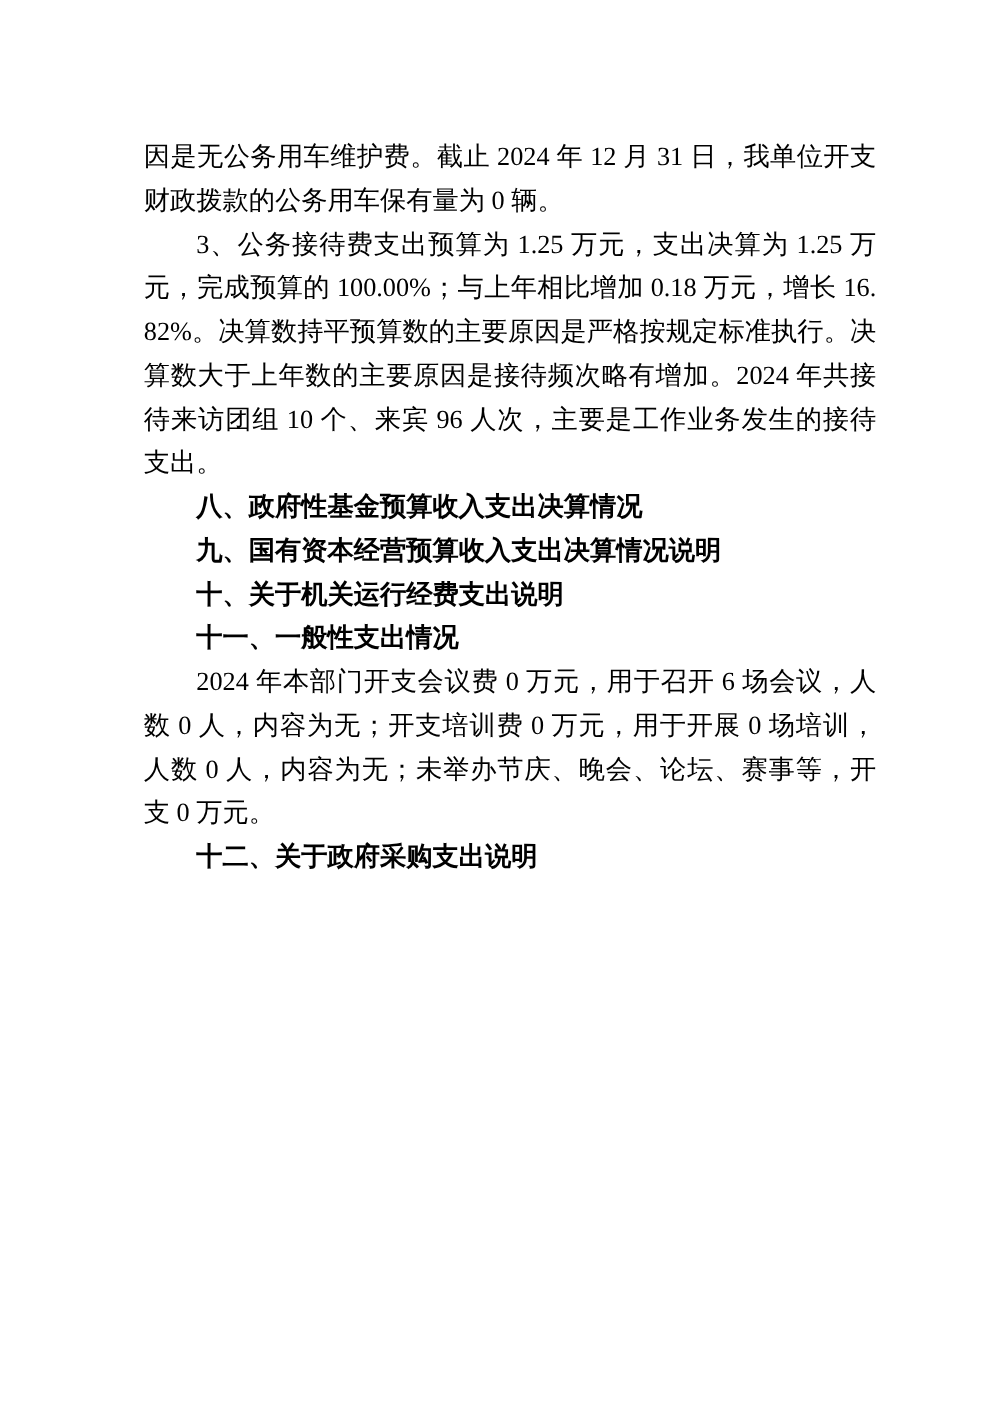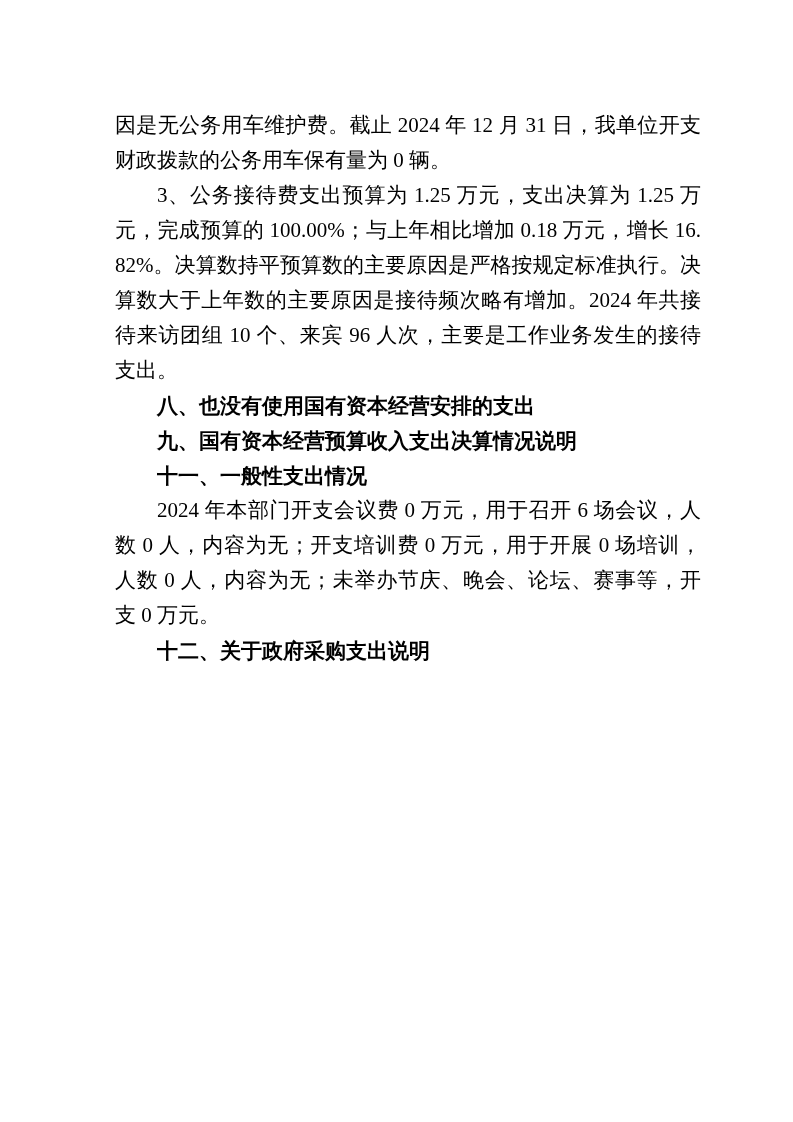--- a/index.html
+++ b/index.html
@@ -39,18 +39,19 @@
     font-weight: 700;
     text-indent: 2em;
   }
 </style>
 </head>
 <body>
 
 <div class="page">
   <p class="cont-para">因是无公务用车维护费。截止 2024 年 12 月 31 日，我单位开支财政拨款的公务用车保有量为 0 辆。</p>
   <p class="body-para">3、公务接待费支出预算为 1.25 万元，支出决算为 1.25 万元，完成预算的 100.00%；与上年相比增加 0.18 万元，增长 16.82%。决算数持平预算数的主要原因是严格按规定标准执行。决算数大于上年数的主要原因是接待频次略有增加。2024 年共接待来访团组 10 个、来宾 96 人次，主要是工作业务发生的接待支出。</p>
-  <p class="section-heading">八、也没有使用国有资本经营安排的支出</p>
+  <p class="section-heading">八、政府性基金预算收入支出决算情况</p>
   <p class="section-heading">九、国有资本经营预算收入支出决算情况说明</p>
+  <p class="section-heading">十、关于机关运行经费支出说明</p>
   <p class="section-heading">十一、一般性支出情况</p>
   <p class="body-para">2024 年本部门开支会议费 0 万元，用于召开 6 场会议，人数 0 人，内容为无；开支培训费 0 万元，用于开展 0 场培训，人数 0 人，内容为无；未举办节庆、晚会、论坛、赛事等，开支 0 万元。</p>
   <p class="section-heading">十二、关于政府采购支出说明</p>
 </div>
 
 </body></html>

